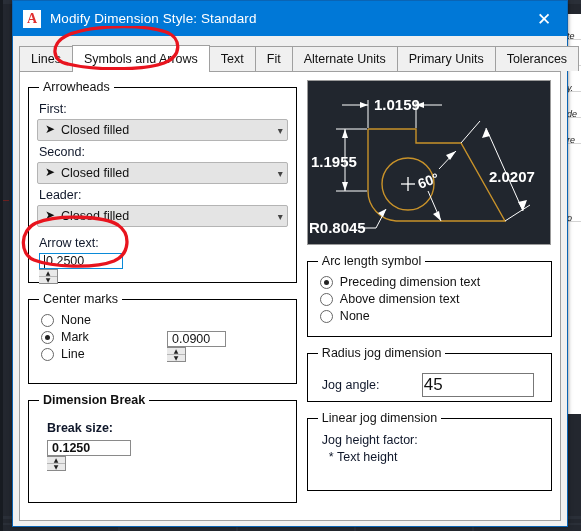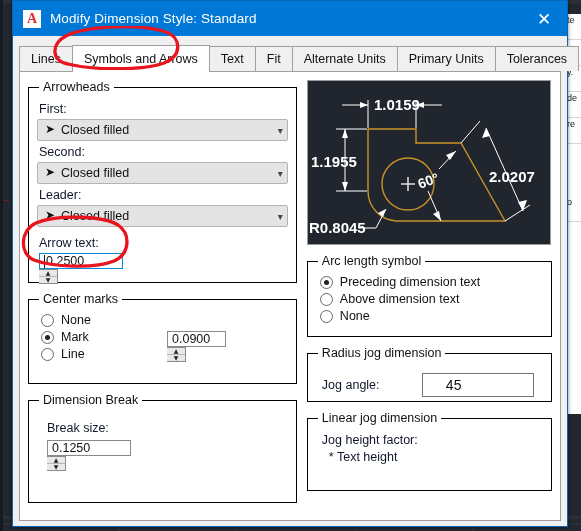--- a/index.html
+++ b/index.html
@@ -22,22 +22,22 @@
   #bg-panel {
     position: absolute;
     left: 565px; top: 14px; width: 16px; height: 400px;
     background: #ffffff;
     border-left: 1px solid #9aa0a6;
     font-size: 9px; color: #222;
     overflow: hidden;
   }
   #bg-panel .bgrow {
     height: 26px; border-bottom: 1px solid #d4d4d4;
-    padding: 1px 1px 0 1px; white-space: nowrap;
-    font-size: 9px; color: #222;
+    padding: 17px 1px 0 1px; white-space: nowrap;
+    font-size: 9px; color: #222; font-style: italic;
   }
   #bg-panel-scroll {
     position: absolute; left: 563px; top: 14px; width: 3px; height: 400px;
     background: #2a74c4;
   }
 
   
   #dialog {
     position: absolute;
     left: 12px; top: 0px;
@@ -152,21 +152,21 @@
     font-size: 6px; color: #222; line-height: 1;
     font-family: "DejaVu Sans", sans-serif;
   }
   .spin .btns div:first-child { border-bottom: 1px solid #b6b6b6; }
   .caret {
     display: inline-block; width: 1px; height: 13px; background: #111;
     margin-right: 1px; vertical-align: middle;
   }
   .plainbox {
     height: 24px; border: 1px solid #777; background: #fff;
-    font-size: 14px; color: #111; padding: 0 23px;
+    font-size: 17px; color: #111; padding: 0 1px;
     display: flex; align-items: center;
   }
 
   
   .radio-row { display: flex; align-items: center; margin: 3px 0 3px 4px; }
   .radio {
     width: 13px; height: 13px; border-radius: 50%;
     border: 1px solid #666; background: #fff;
     margin-right: 7px; position: relative; flex: 0 0 auto;
   }
@@ -301,21 +301,21 @@
                 <div class="txt" style="width:59px;">0.0900</div>
                 <div class="btns">
                   <div>▲</div>
                   <div>▼</div>
                 </div>
               </div>
             </div>
           </div>
         </fieldset>
 
-        <fieldset class="grp" style="height:110px;">
+        <fieldset class="grp" style="height:110px;font-weight:bold;">
           <legend>Dimension Break</legend>
           <div class="lbl" style="margin-top:10px;margin-left:10px;">Break size:</div>
           <div class="spin" style="margin-left:10px;">
             <div class="txt">0.1250</div>
             <div class="btns">
               <div>▲</div>
               <div>▼</div>
             </div>
           </div>
         </fieldset>

